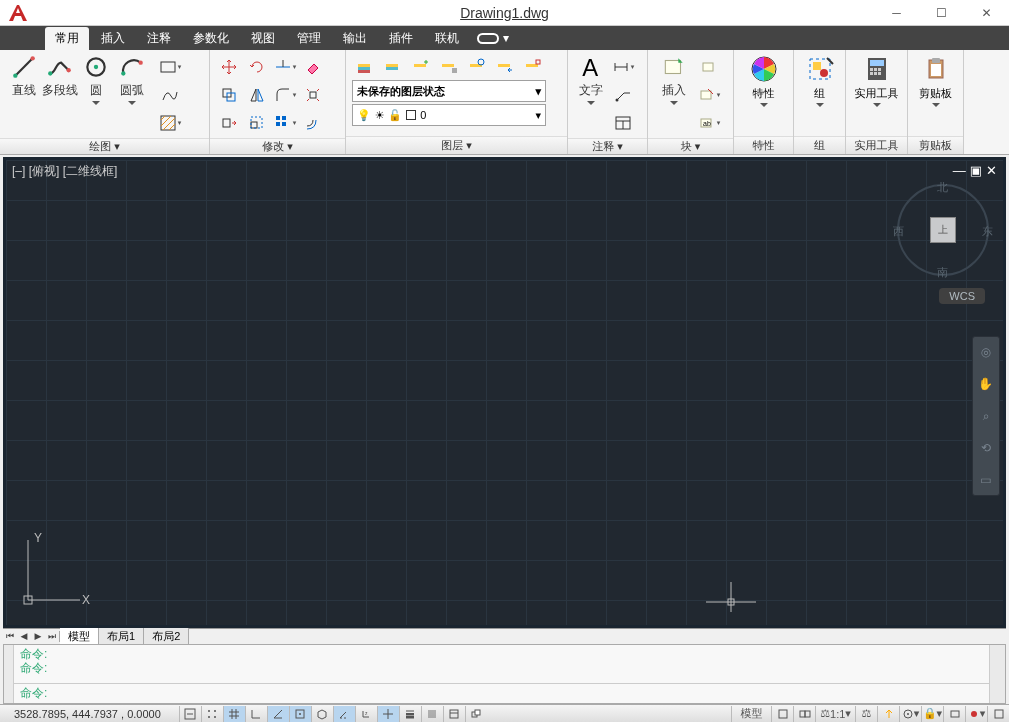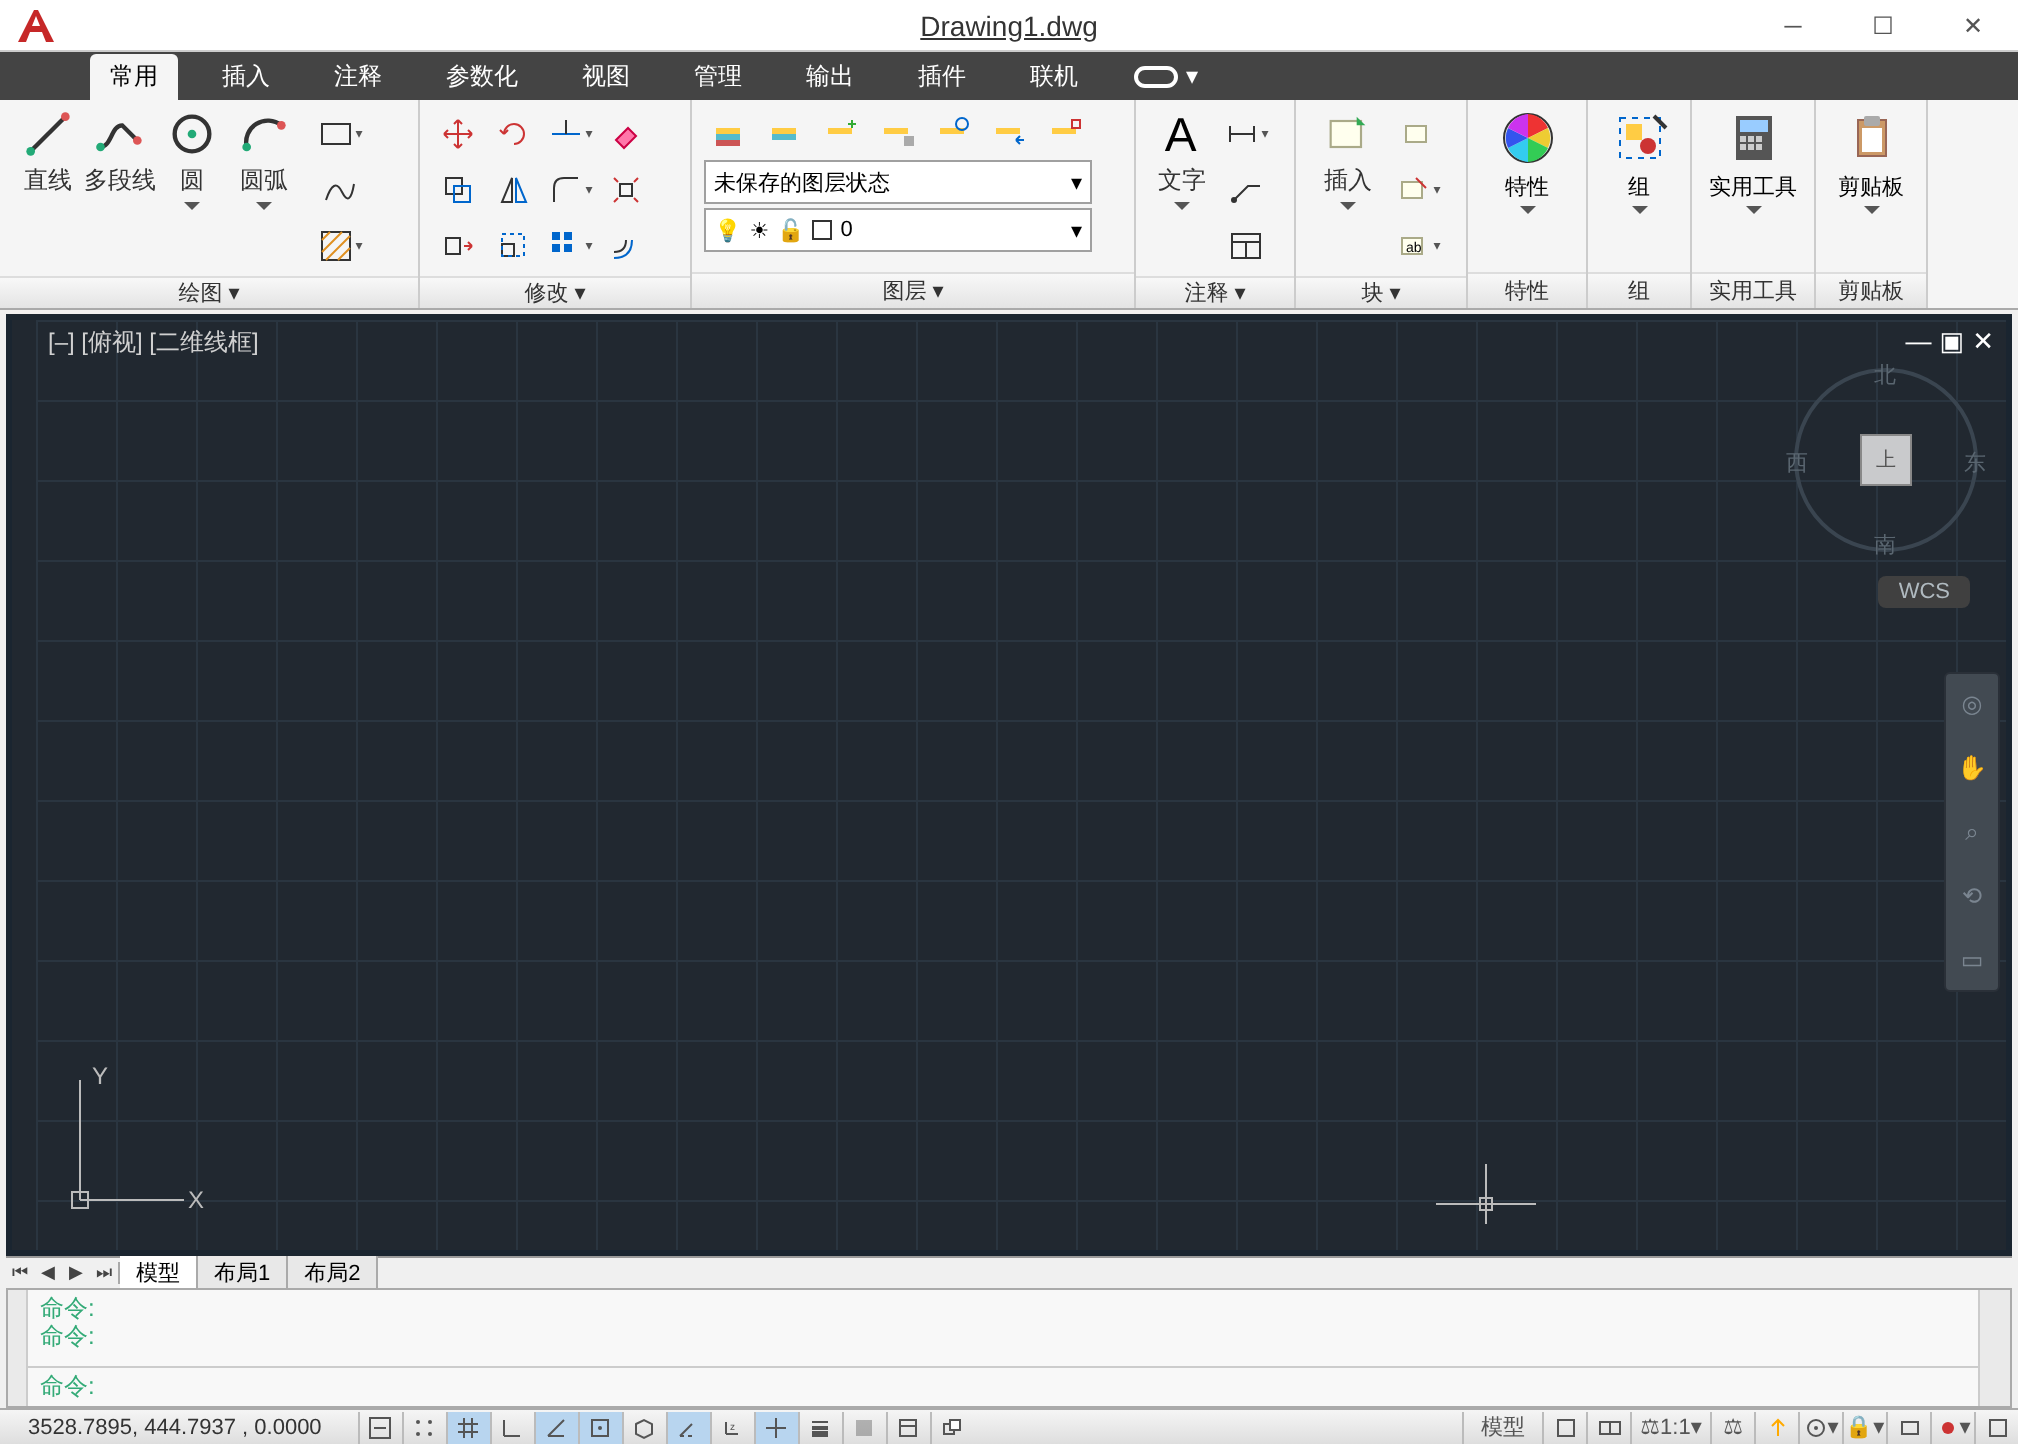--- a/index.html
+++ b/index.html
@@ -7,50 +7,50 @@
 
 
 .titlebar { height: 26px; background: #fff; border-bottom: 1px solid #ccc; display: flex; align-items: center; position: relative; }
 .app-logo { width: 36px; height: 26px; display: flex; align-items: center; justify-content: center; }
 .app-logo svg { width: 24px; height: 24px; }
 .title-text { position: absolute; left: 50%; transform: translateX(-50%); font-size: 14px; color: #333; text-decoration: underline; }
 .win-controls { position: absolute; right: 0; display: flex; }
 .win-btn { width: 45px; height: 26px; display: flex; align-items: center; justify-content: center; color: #555; }
 
 
-.menutabs { height: 24px; background: #444; display: flex; align-items: center; padding-left: 45px; gap: 12px; }
+.menutabs { height: 24px; background: #444; display: flex; align-items: center; padding-left: 45px; gap: 2px; }
 .menutab { padding: 3px 10px; color: #fff; font-size: 12px; cursor: pointer; }
 .menutab.active { background: #f5f5f5; color: #000; border-radius: 3px 3px 0 0; }
 .menutab-extra { margin-left: 6px; display: flex; align-items: center; color: #fff; }
 .menutab-extra .pill { width: 22px; height: 11px; border: 2px solid #fff; border-radius: 6px; margin-right: 4px; display: inline-block; }
 
 
 .ribbon { height: 105px; background: #f5f5f5; border-bottom: 1px solid #aaa; display: flex; }
 .rpanel { border-right: 1px solid #ccc; display: flex; flex-direction: column; }
 .rpanel-body { flex: 1; display: flex; align-items: flex-start; padding: 4px 6px 2px 6px; }
 .rpanel-title { height: 18px; display: flex; align-items: center; justify-content: center; gap: 3px; color: #333; background: linear-gradient(#f8f8f8,#e4e4e4); border-top: 1px solid #ddd; font-size: 11px; }
 .bigbtn { width: 36px; display: flex; flex-direction: column; align-items: center; gap: 2px; font-size: 11px; cursor: pointer; }
 .bigbtn svg { width: 26px; height: 26px; }
 .bigbtn-lbl { font-size: 12px; color: #333; }
 .bigbtn-arrow { width: 0; height: 0; border-left: 4px solid transparent; border-right: 4px solid transparent; border-top: 4px solid #555; }
 .smbtn { width: 26px; height: 26px; display: flex; align-items: center; justify-content: center; border: 1px solid transparent; cursor: pointer; }
 .smbtn svg { width: 18px; height: 18px; }
 .drop-tri { font-size: 7px; color: #555; margin-left: 1px; }
 .vdiv { width: 1px; background: #ccc; margin: 2px 3px; }
 
-.layer-state { height: 22px; width: 194px; border: 1px solid #a0a0a0; background: #fff; display: flex; align-items: center; padding: 0 4px; gap: 4px; font-size: 11px; }
+.layer-state { height: 22px; width: 194px; border: 1px solid #a0a0a0; background: #fff; display: flex; align-items: center; padding: 0 4px; gap: 4px; font-size: 11px; font-weight: bold; }
 .layer-combo { height: 22px; width: 194px; border: 1px solid #a0a0a0; background: #fff; display: flex; align-items: center; padding: 0 4px; gap: 4px; font-size: 11px; margin-top: 2px; }
 
 .tallbtn { width: 44px; display: flex; flex-direction: column; align-items: center; gap: 2px; cursor: pointer; }
 .tallbtn svg { width: 30px; height: 30px; }
 .tallbtn-lbl { font-size: 11px; }
 
 
 .viewport-wrap { position: absolute; left: 3px; right: 3px; top: 157px; bottom: 94px; border: 3px solid #1a2530; background: #212830; }
-.viewport { position: absolute; inset: 0; overflow: hidden; margin-left: 12px; }
+.viewport { position: absolute; inset: 0; overflow: hidden; }
 .view-header { position: absolute; top: 3px; left: 6px; color: #d0d0d0; font-size: 12px; }
 .view-winctrl { position: absolute; top: 3px; right: 6px; display: flex; gap: 4px; color: #fff; }
 .view-winctrl span { font-size: 13px; cursor: pointer; }
 .grid-bg { position: absolute; inset: 0; background-image:
   linear-gradient(#2a3540 1px, transparent 1px),
   linear-gradient(90deg, #2a3540 1px, transparent 1px);
   background-size: 40px 40px; }
 .ucs-icon { position: absolute; left: 14px; bottom: 14px; }
 .ucs-icon svg { width: 70px; height: 76px; }
 .cursorx { position: absolute; left: 700px; bottom: 10px; }

